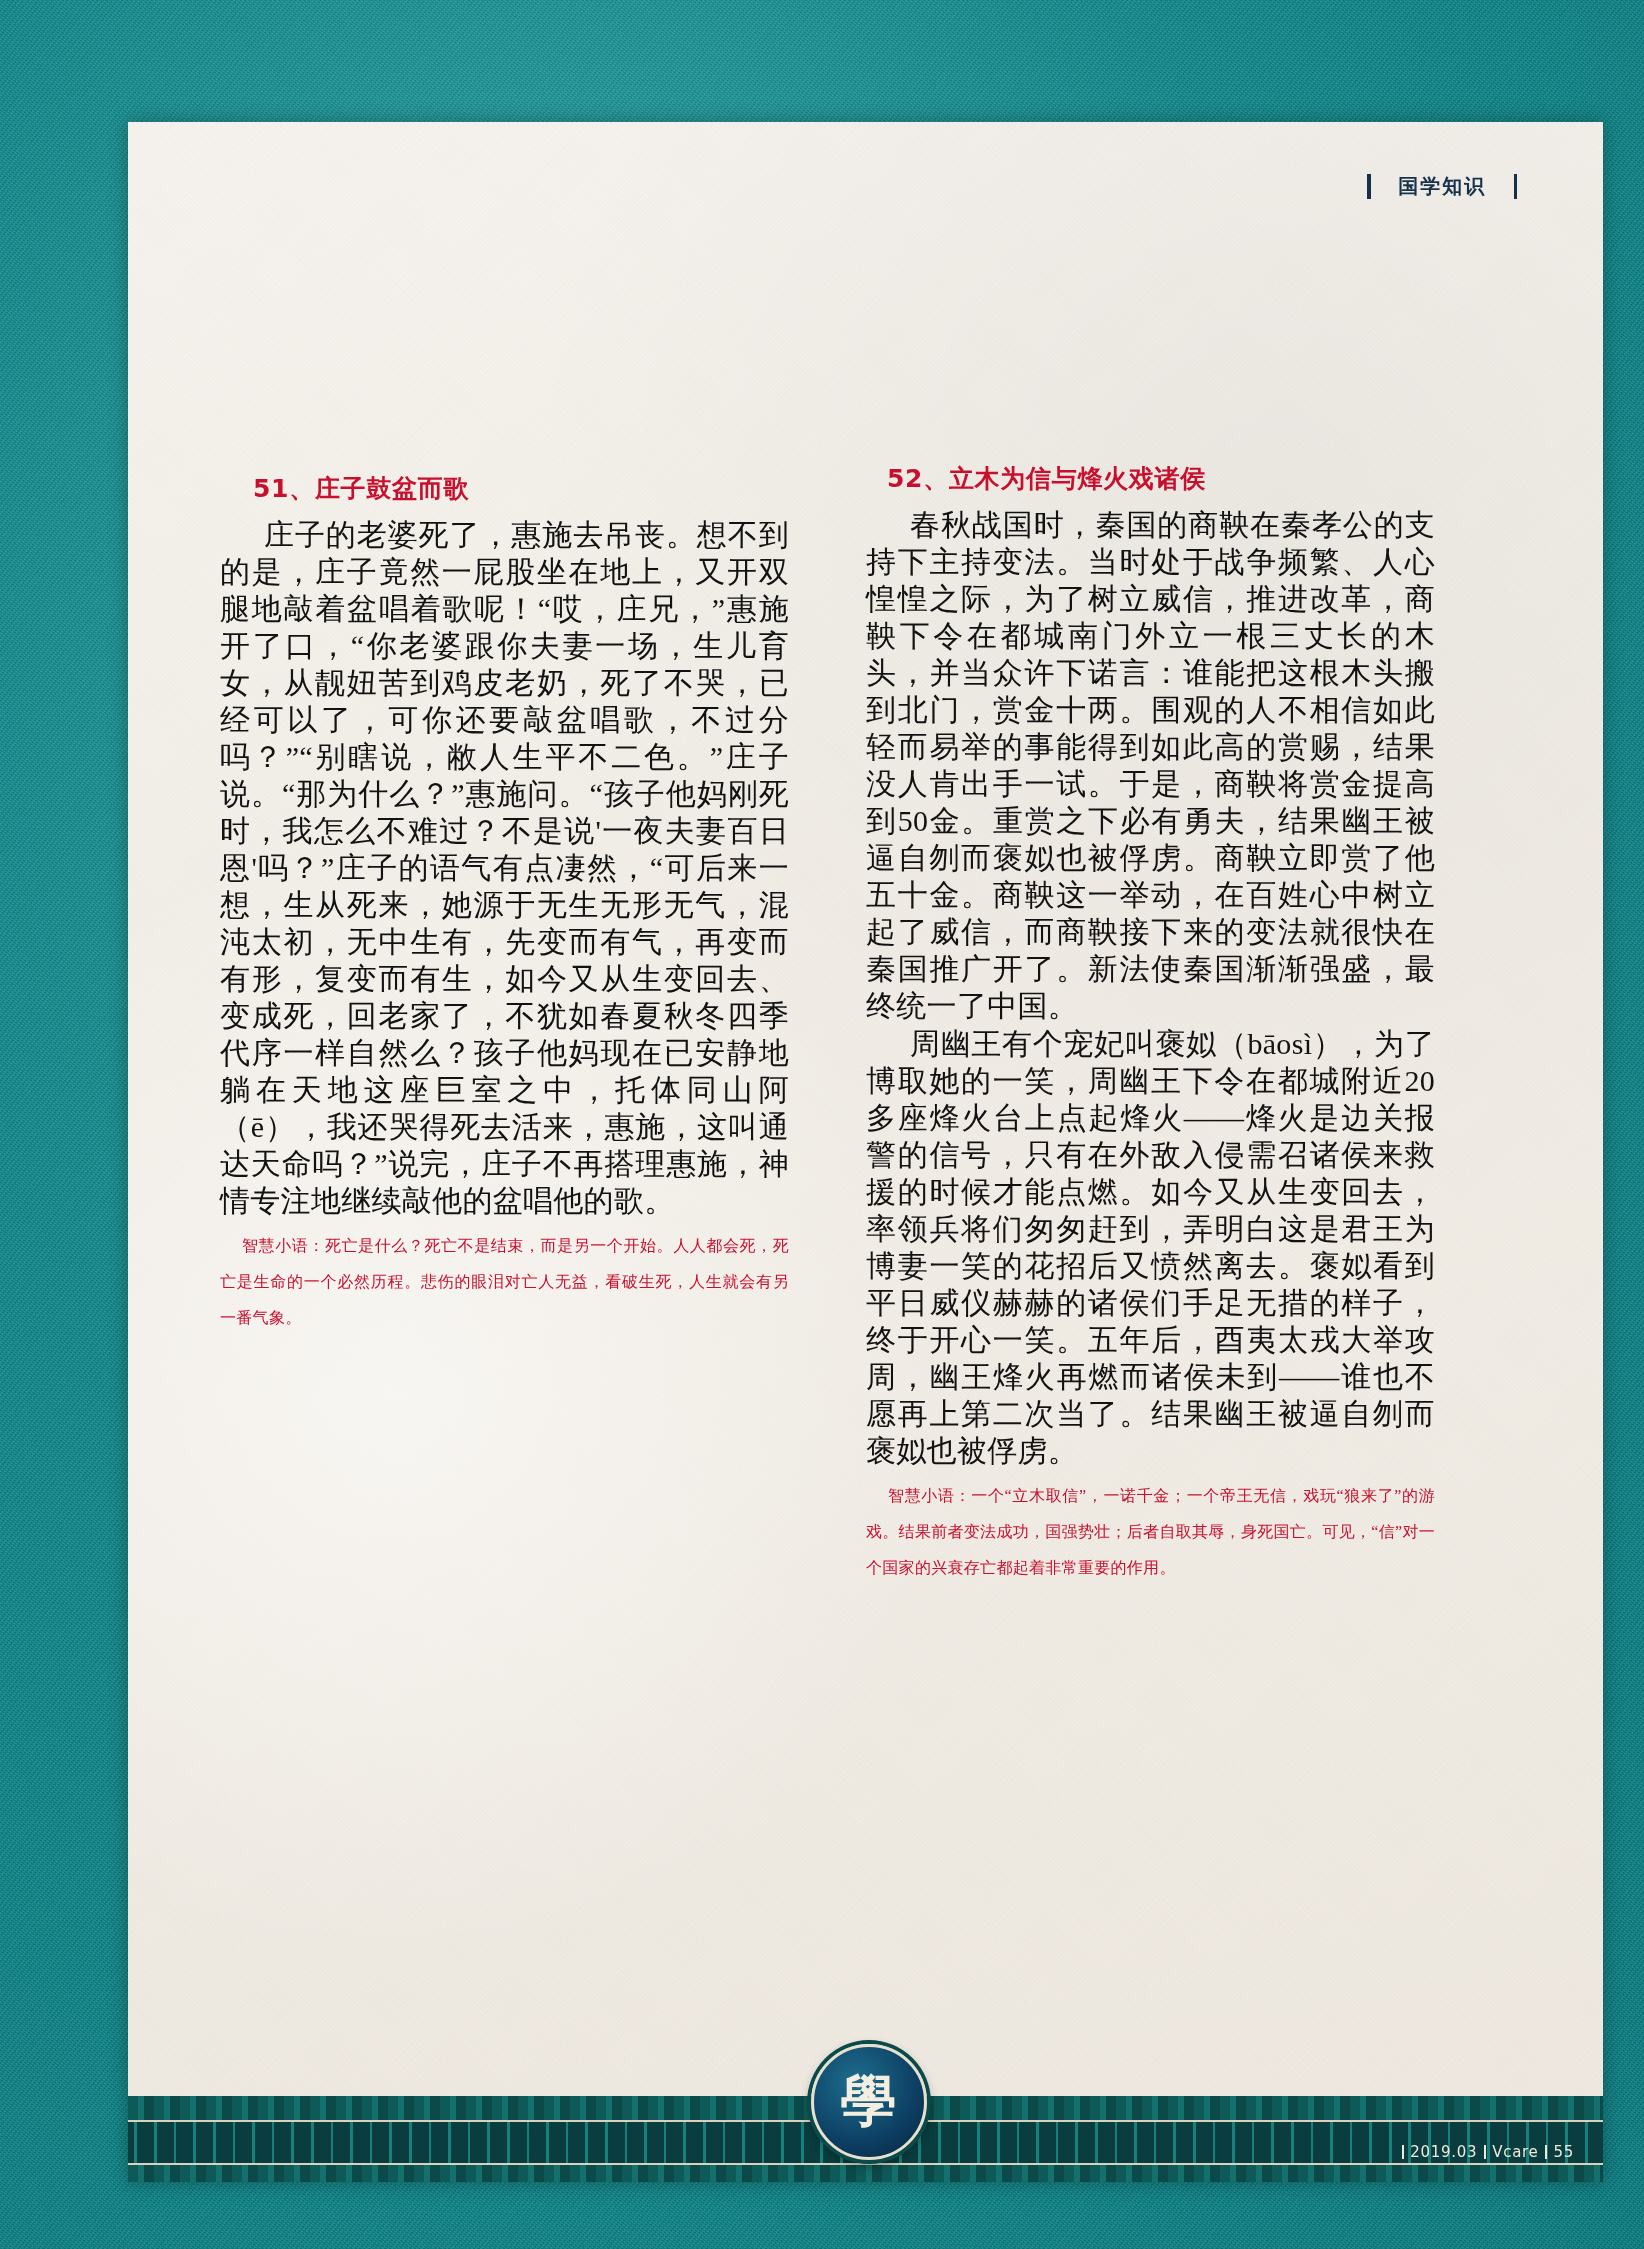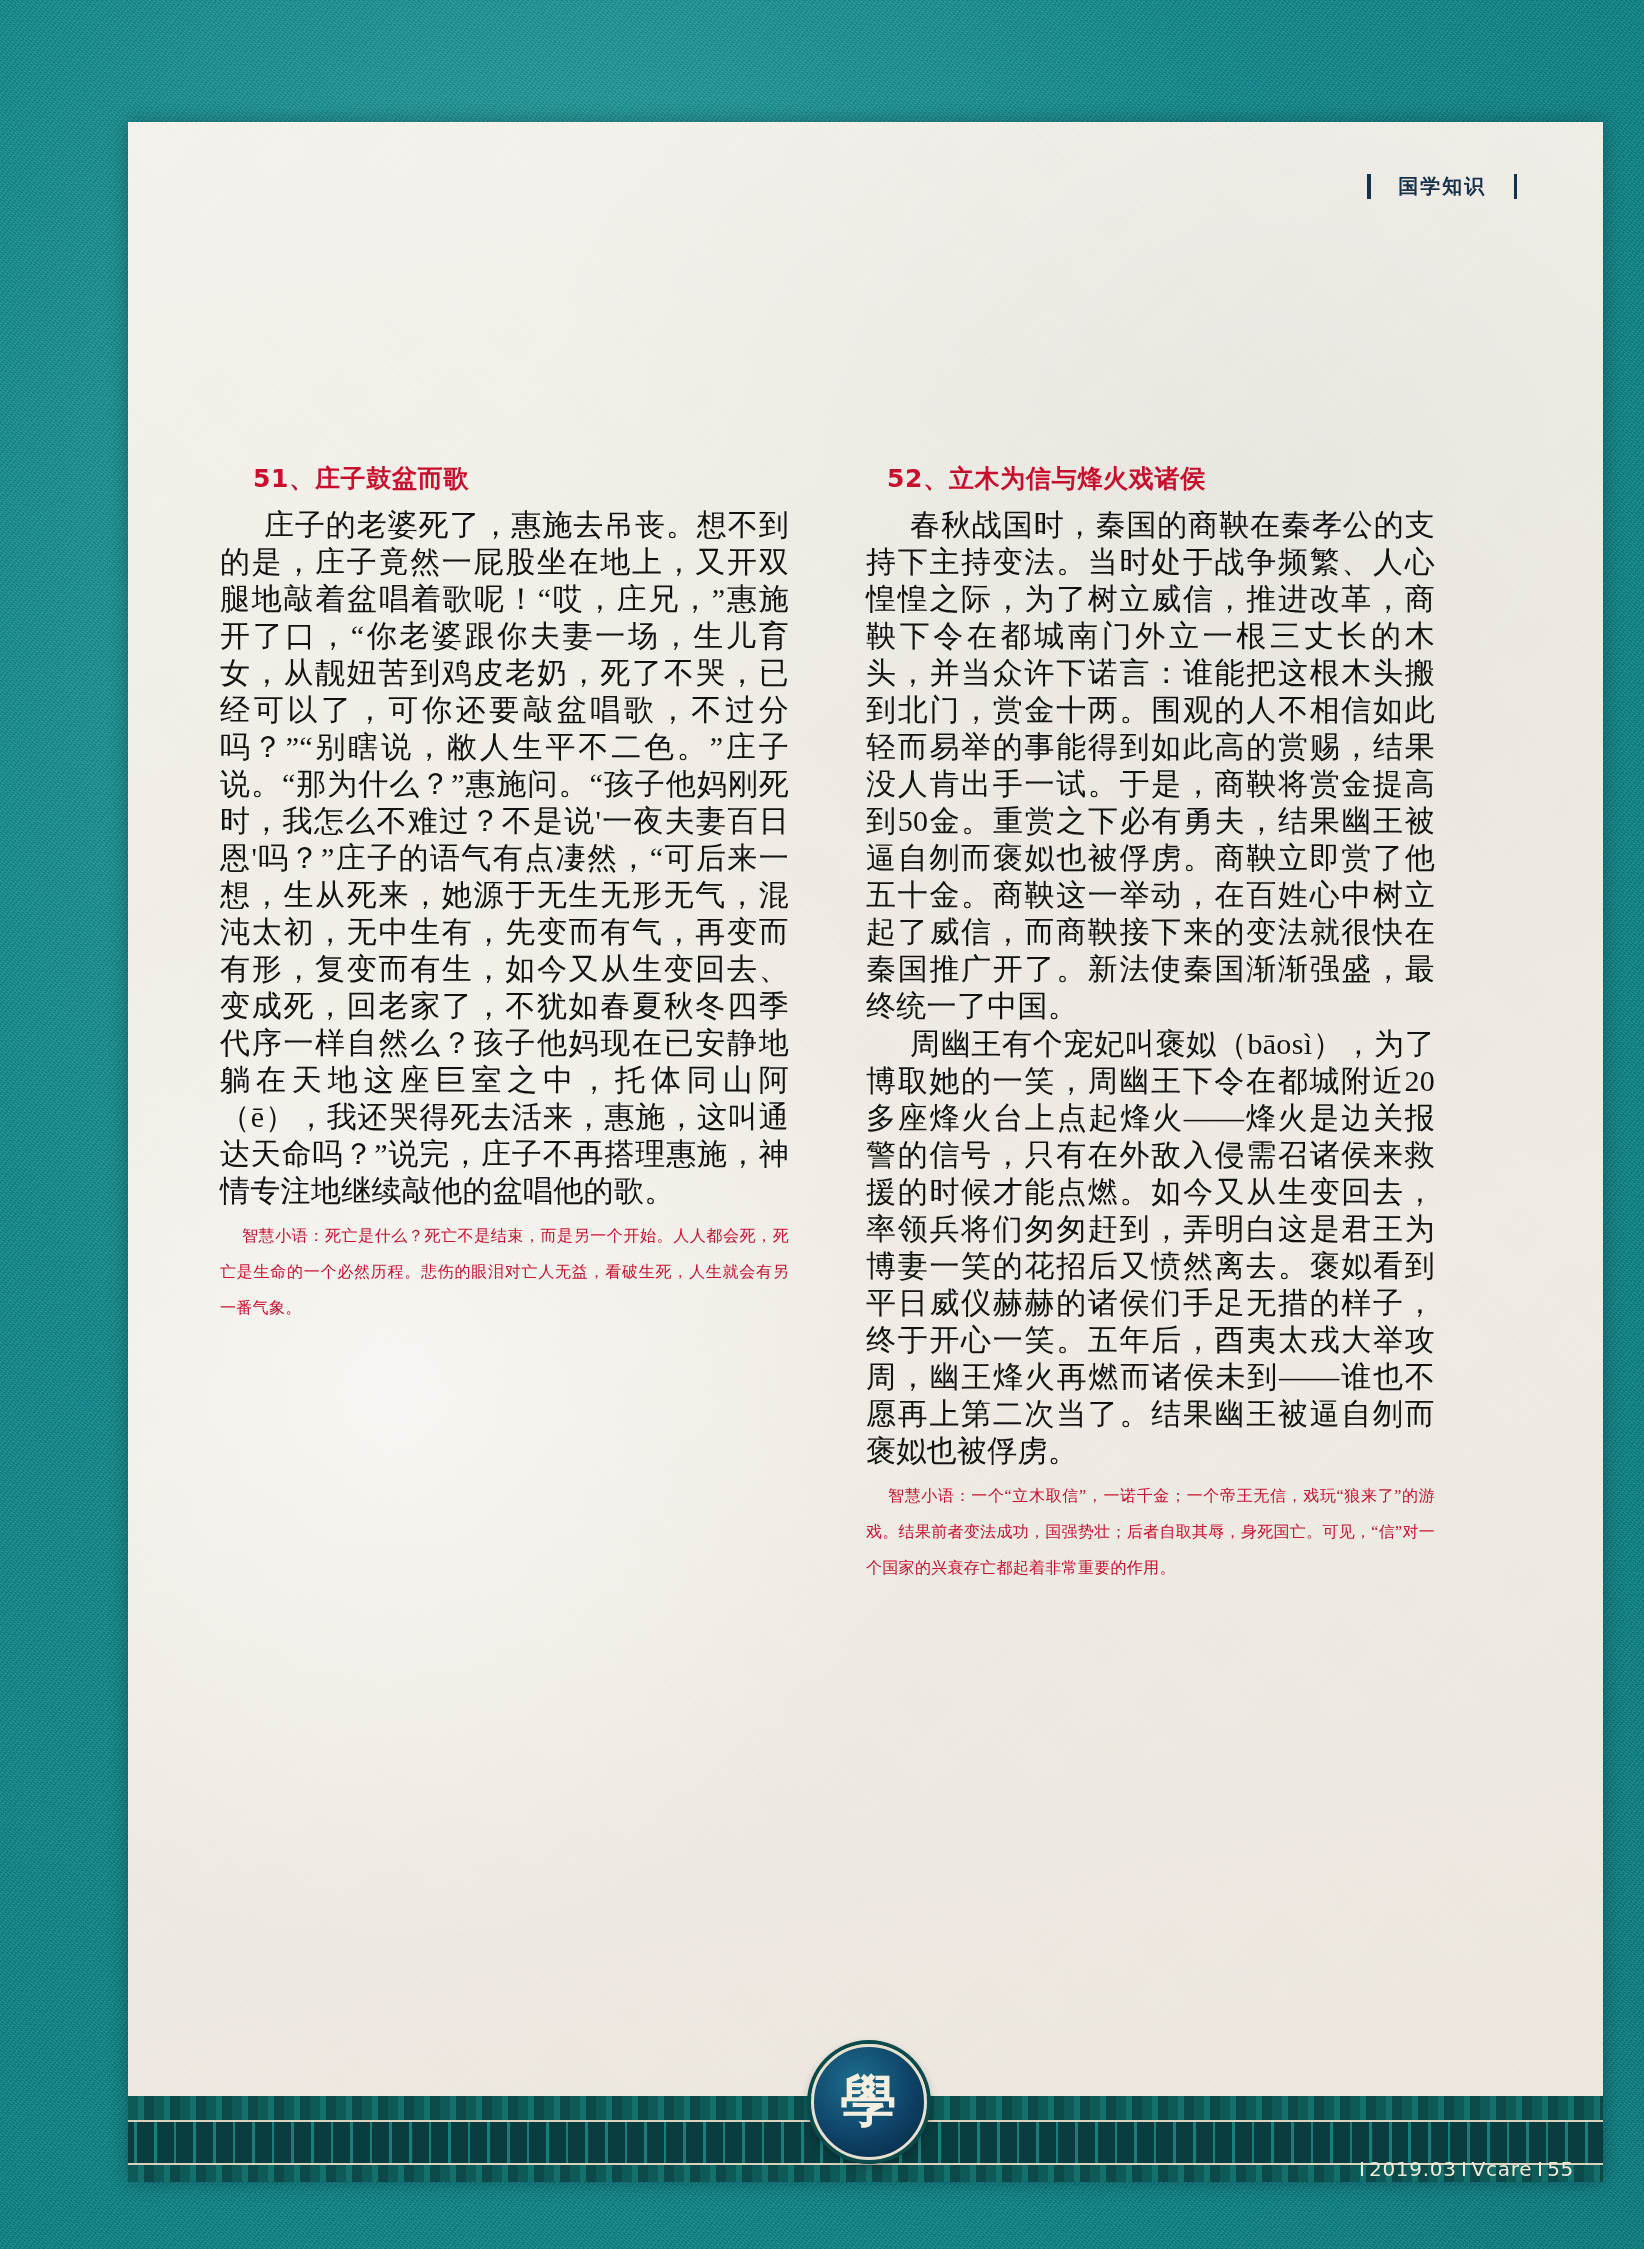--- a/index.html
+++ b/index.html
@@ -94,21 +94,21 @@
   }
 
   h2.sec-title {
     margin: 0 0 10.5px 0;
     font-family: "DejaVu Sans", "Liberation Sans", sans-serif;
     font-size: 25px;
     font-weight: bold;
     color: #c8102e;
     letter-spacing: 0.7px;
   }
-  .col-left h2.sec-title { padding-left: 33px; }
+  .col-left h2.sec-title { padding-left: 33px; margin-top: 10px; }
   .col-right h2.sec-title { padding-left: 21px; }
 
   p.body {
     margin: 0 0 1.3px 0;
     font-size: 30px;
     line-height: 37px;
     color: #121212;
     text-align: justify;
     text-indent: 44px;
     letter-spacing: 0.3px;
@@ -322,23 +322,23 @@
     font-family: "DejaVu Sans", "Liberation Sans", sans-serif;
     font-size: 56px;
     font-weight: bold;
     color: #f3eee0;
     line-height: 1;
     margin-top: -2.6px;
   }
   .footer-meta {
     position: absolute;
     right: 29px;
-    bottom: 1px;
-    font-family: "DejaVu Sans", "Liberation Sans", sans-serif;
-    font-size: 20px;
+    bottom: 21px;
+    font-family: "DejaVu Sans", "Liberation Sans", sans-serif;
+    font-size: 15px;
     color: #f0ead9;
     letter-spacing: 0.7px;
     display: flex;
     align-items: center;
     gap: 6.5px;
   }
   .meta-sep {
     display: inline-block;
     width: 2px;
     height: 14.4px;

